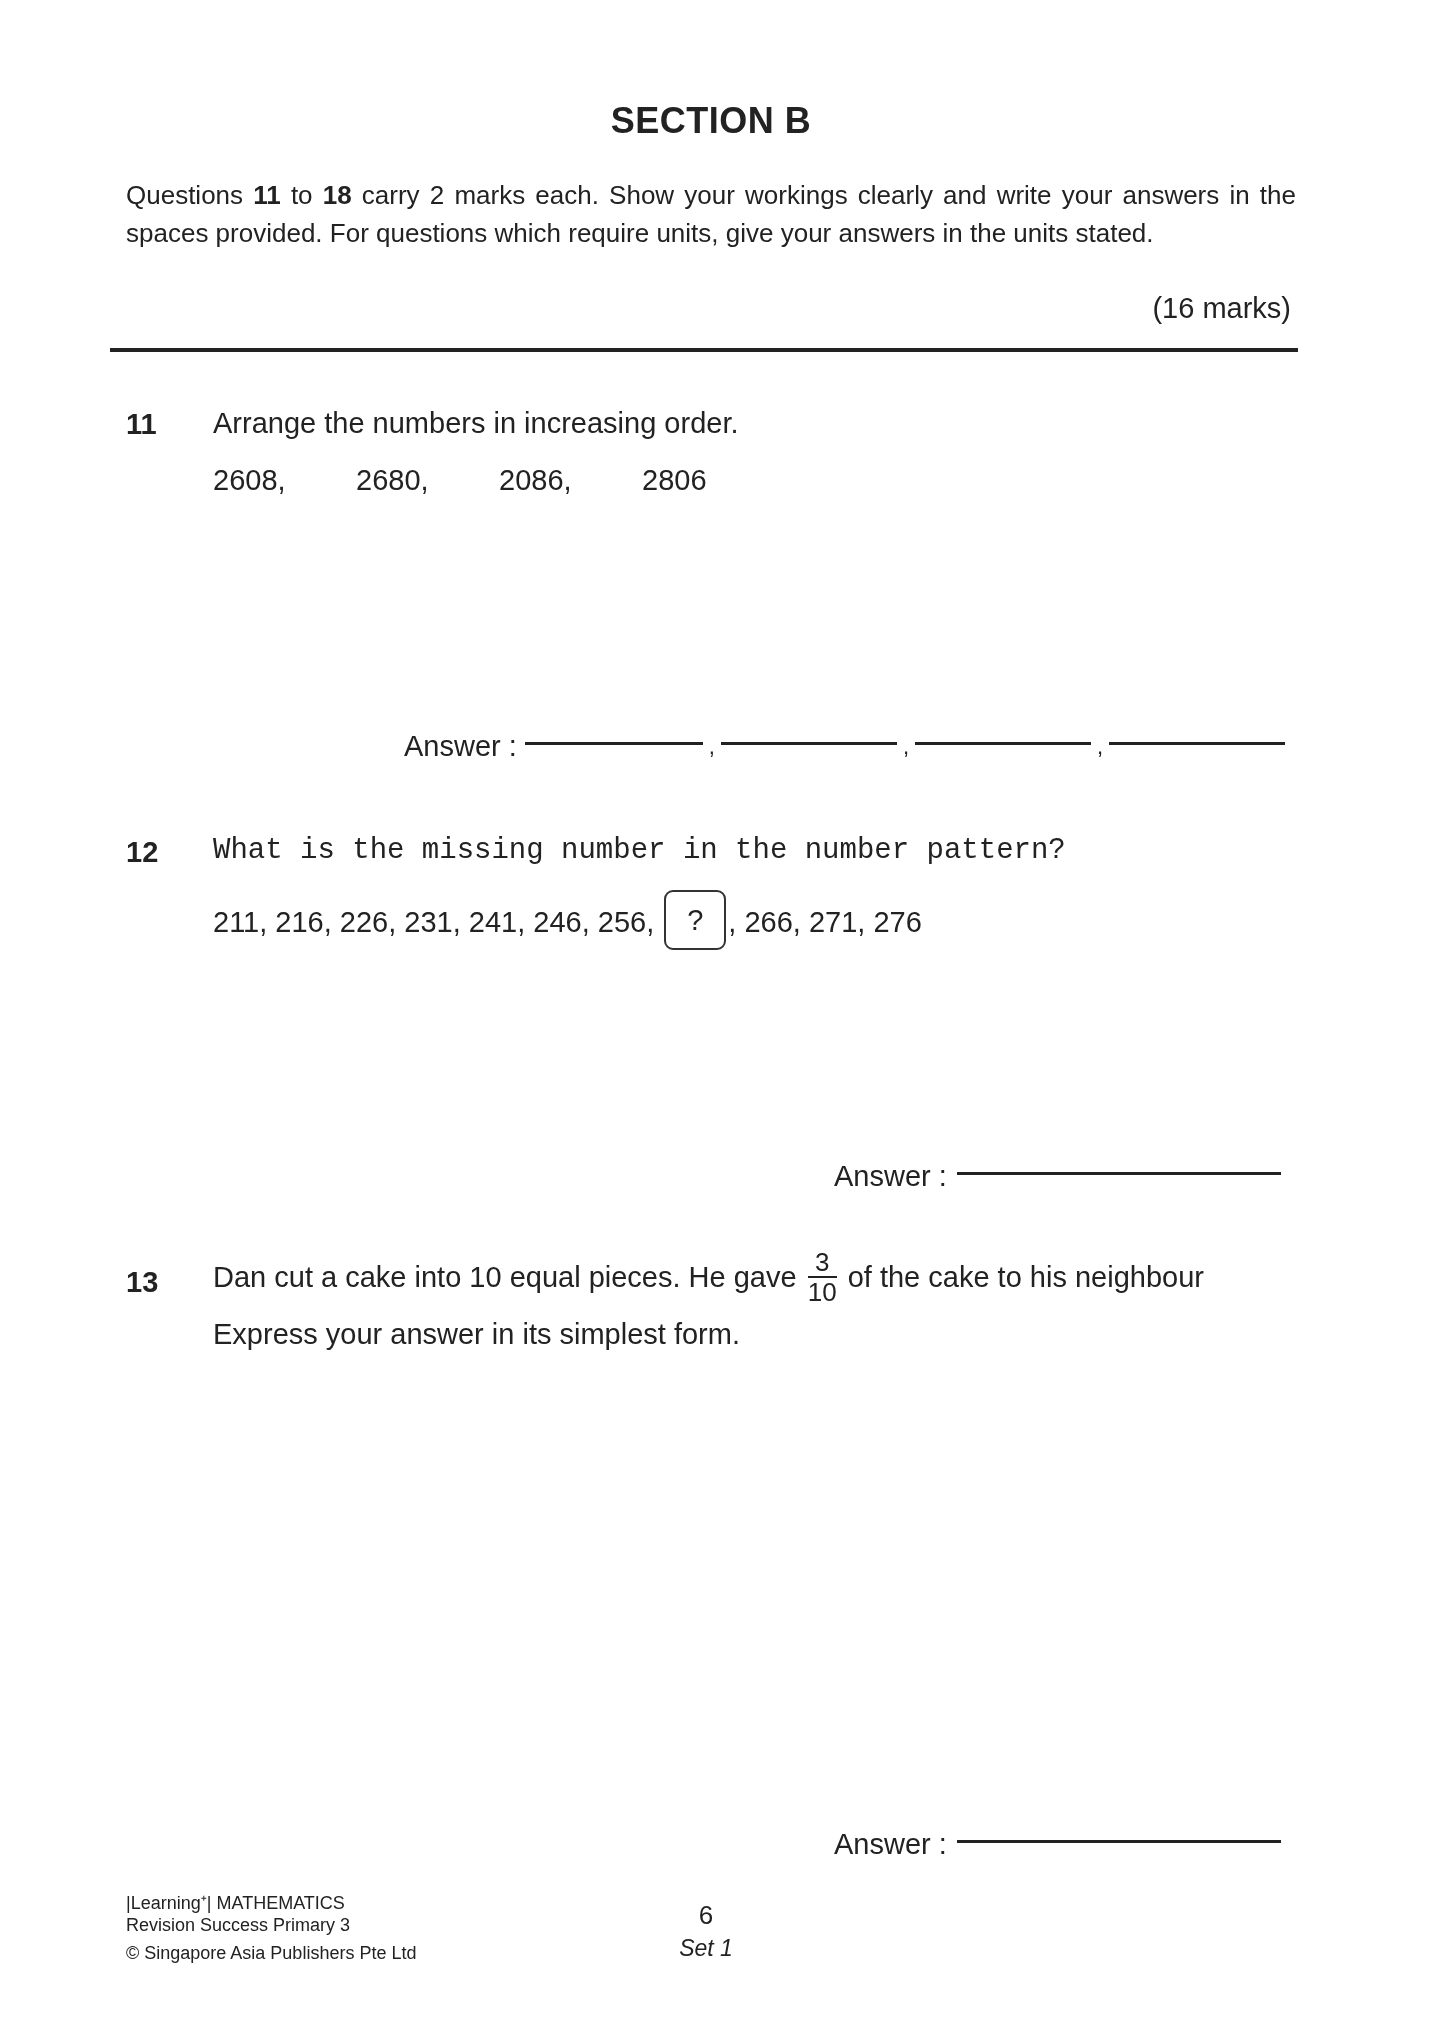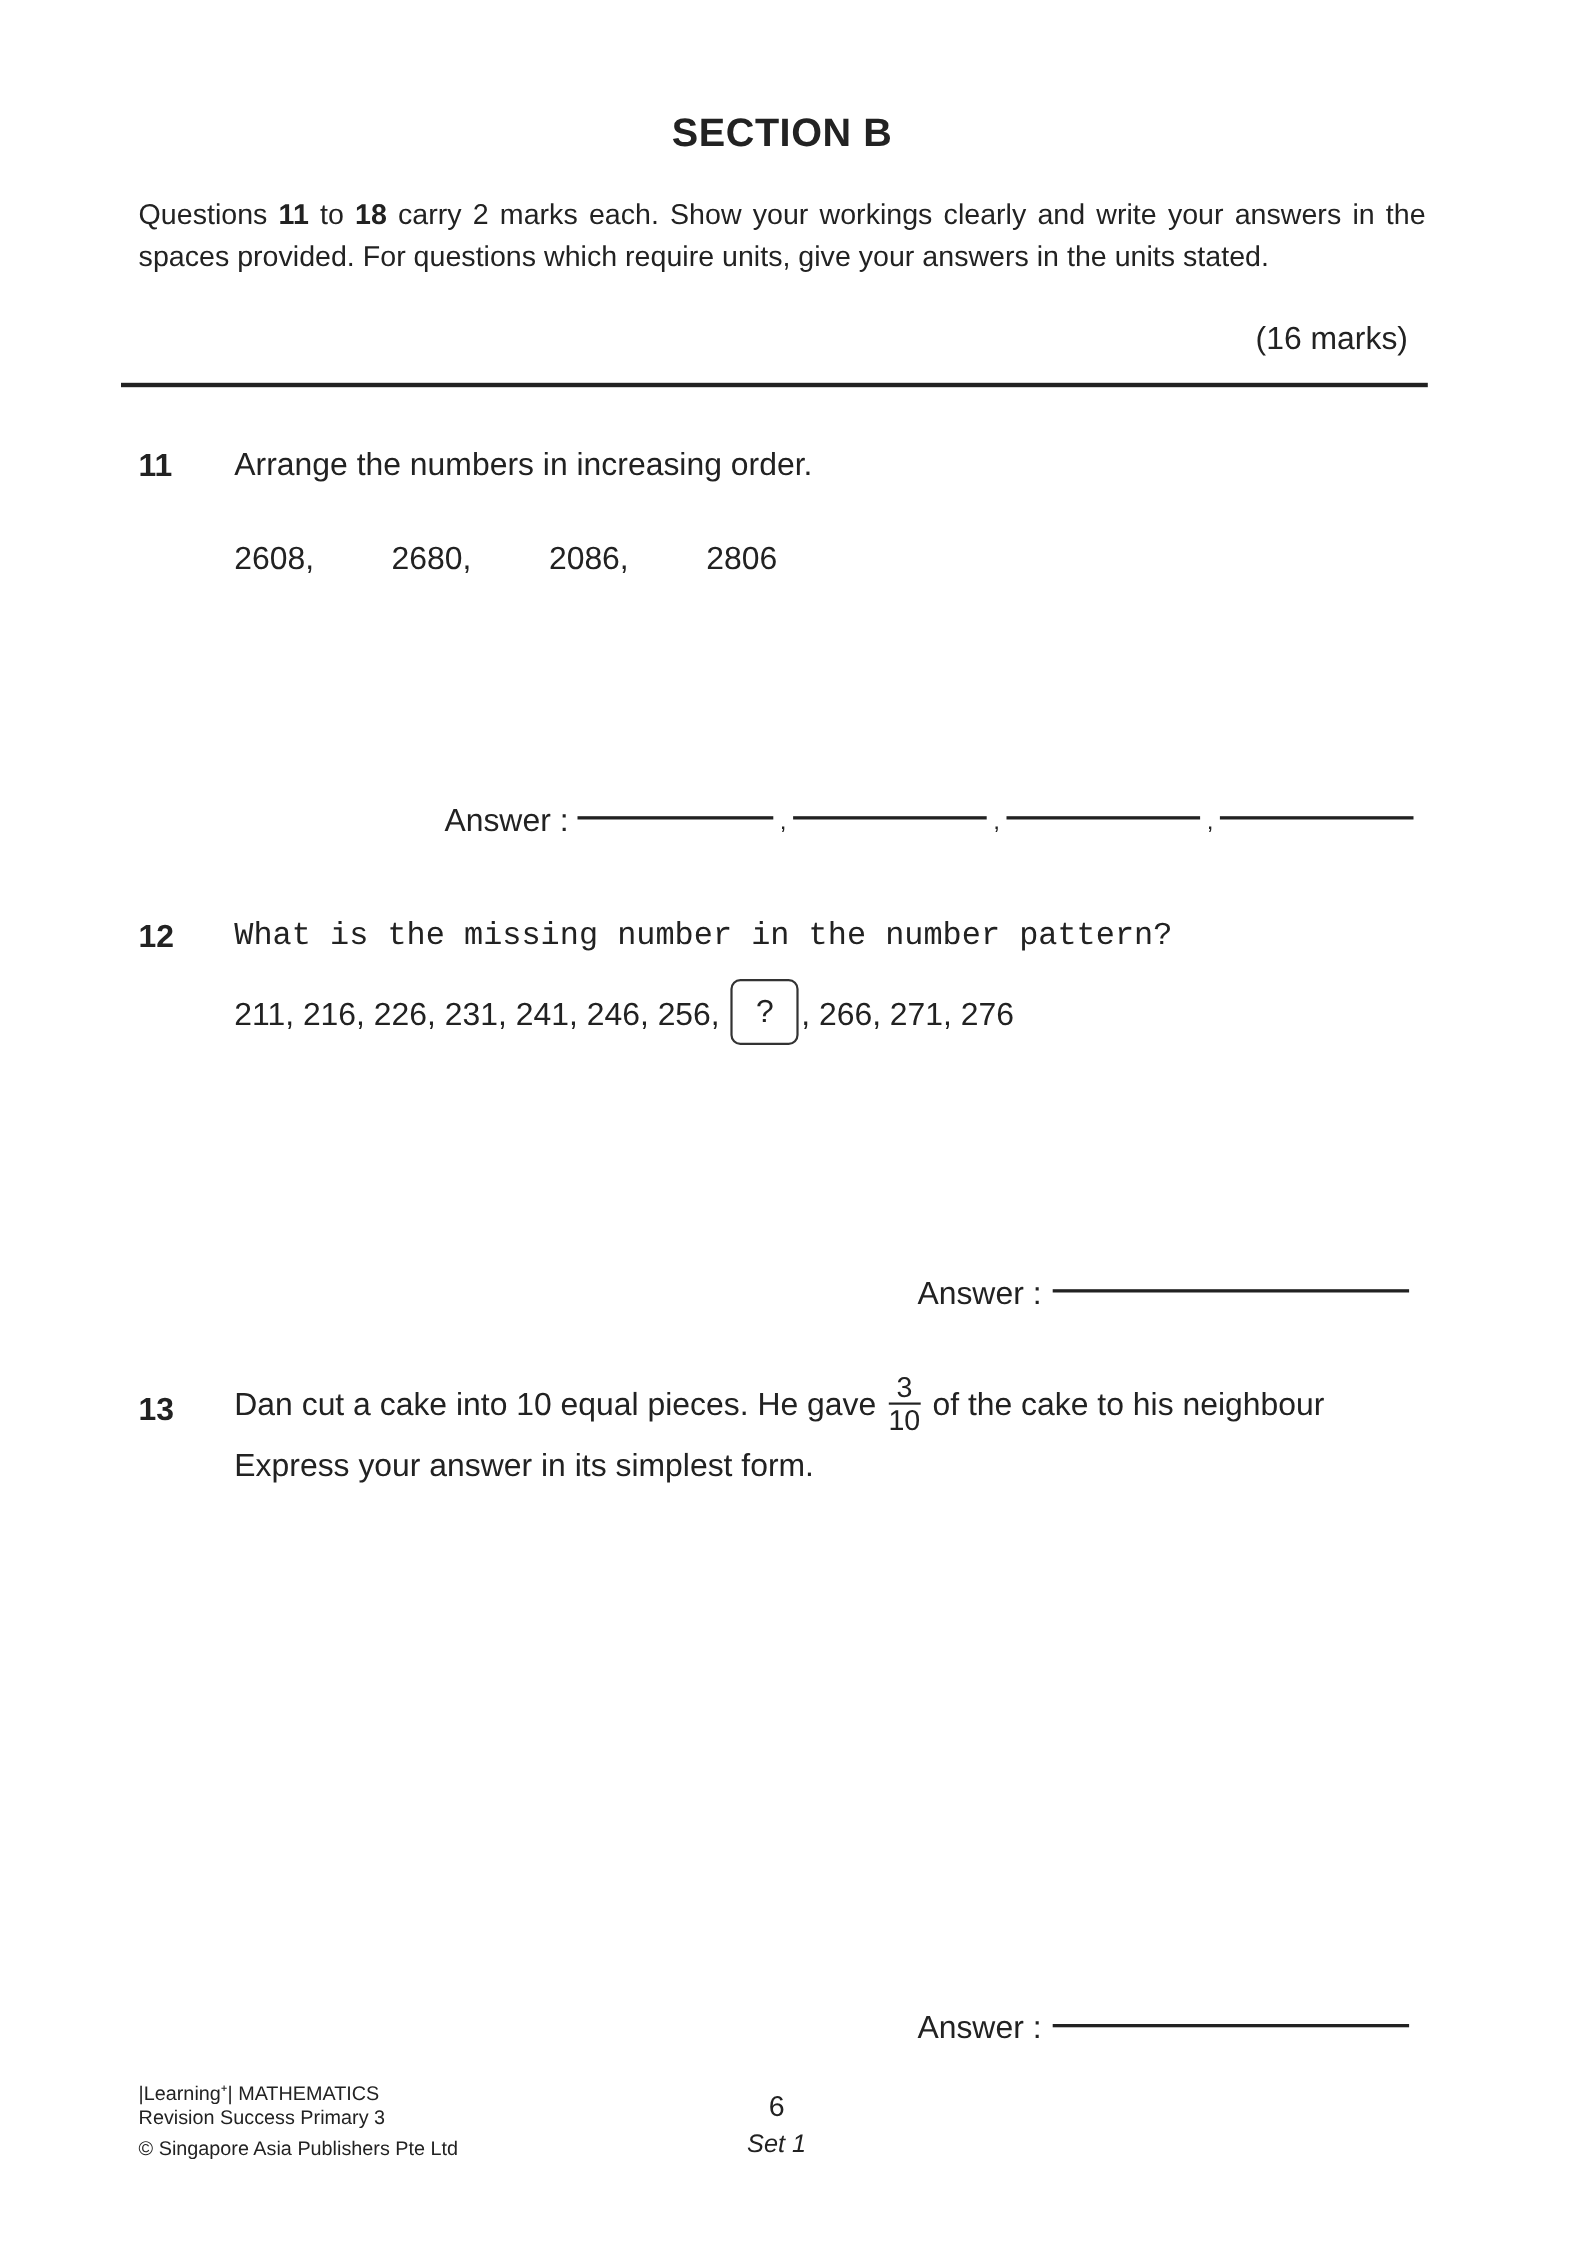--- a/index.html
+++ b/index.html
@@ -10,21 +10,21 @@
   .abs { position: absolute; padding-left: 16px; }
   .title {
     left: 0; width: 1390px; top: 100px; text-align: center;
     font-size: 36px; font-weight: bold; letter-spacing: 0.5px;
   }
   .intro {
     left: 110px; width: 1170px; top: 176px;
     font-size: 26px; line-height: 38px; text-align: justify;
   }
   .intro b { font-weight: bold; }
-  .marks { right: 165px; top: 292px; font-size: 29px; text-align: right; }
+  .marks { right: 154px; top: 292px; font-size: 29px; text-align: right; }
   .rule { left: 110px; width: 1172px; top: 348px; height: 4px; background: #222222; }
 
   .qnum { left: 110px; font-size: 29px; font-weight: bold; }
   .qtext { left: 197px; font-size: 29px; line-height: 38px; }
   .nums { left: 197px; font-size: 29px; }
   .nums span { display: inline-block; }
 
   .answer-row { font-size: 29px; display: flex; align-items: center; }
   .blank { display: inline-block; height: 3px; background: #222222; margin-bottom: 6px; }
   .comma { margin: 0 6px; font-size: 22px; }
@@ -53,21 +53,21 @@
 <div class="abs title">SECTION B</div>
 
 <div class="abs intro"><span>Questions </span><b>11</b><span> to </span><b>18</b><span> carry 2 marks each. Show your workings clearly and write your answers in the spaces provided. For questions which require units, give your answers in the units stated.</span></div>
 
 <div class="abs marks">(16 marks)</div>
 <div class="abs rule"></div>
 
 <div class="abs qnum" style="top:408px;">11</div>
 <div class="abs qtext" style="top:404px;">Arrange the numbers in increasing order.</div>
 <div class="abs nums" style="top:464px;">
-  <span style="width:143px;margin-top:28px;">2608,</span><span style="width:143px;">2680,</span><span style="width:143px;">2086,</span><span>2806</span>
+  <span style="width:143px;">2608,</span><span style="width:143px;">2680,</span><span style="width:143px;">2086,</span><span>2806</span>
 </div>
 <div class="abs answer-row" style="left:388px; top:730px;">
   <span style="margin-right:8px;">Answer :</span>
   <span class="blank" style="width:178px;"></span>
     <span class="comma">,</span>
   <span class="blank" style="width:176px;"></span>
     <span class="comma">,</span>
   <span class="blank" style="width:176px;"></span>
     <span class="comma">,</span>
   <span class="blank" style="width:176px;"></span>

